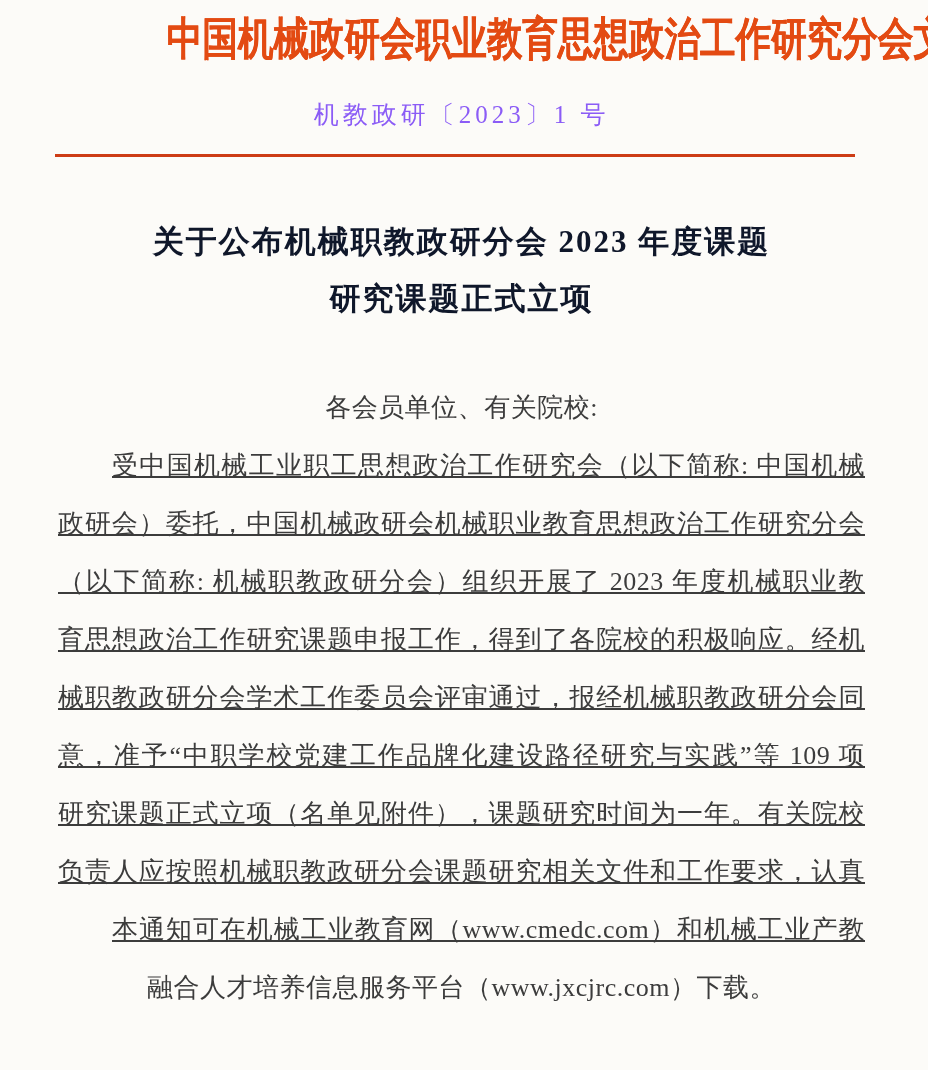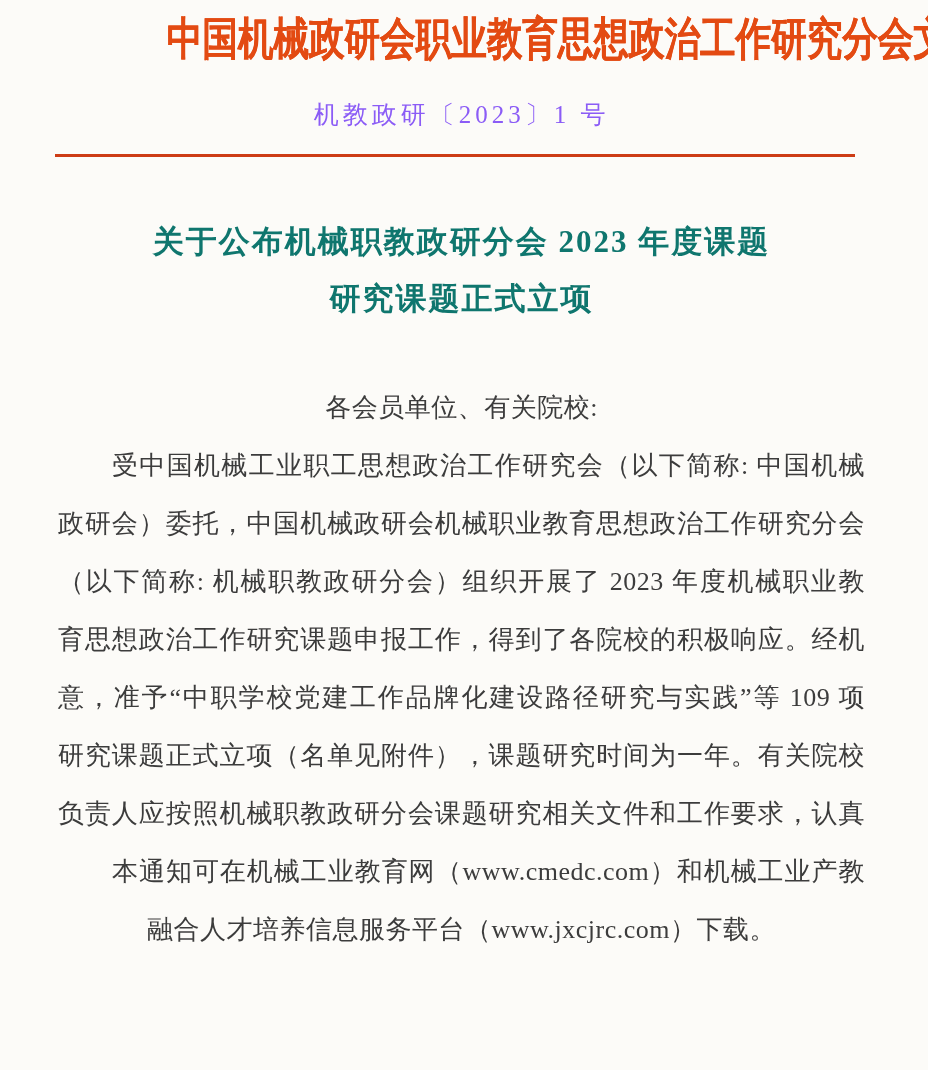--- a/index.html
+++ b/index.html
@@ -52,40 +52,41 @@
     margin-right: 10px;
     height: 3px;
     background: #cd3c16;
   }
   
   .title-block {
     margin-top: 56px;
     text-align: center;
     font-size: 31px;
     font-weight: bold;
-    color: #0f766e;
+    color: #0f172a;
     line-height: 57px;
     letter-spacing: 2px;
   }
   
   .body-block {
     margin-top: 52px;
     font-size: 26px;
     line-height: 58px;
     letter-spacing: 0.5px;
     color: #3c3c3c;
   }
   .line {
     height: 58px;
     text-align: center;
   }
   .line.just {
     text-align: justify;
     text-align-last: justify;
     text-justify: inter-character;
+    text-decoration: underline;
   }
   .line.indent {
     padding-left: 54px;
   }
 </style>
 </head>
 <body>
 
 <div class="page">
 
@@ -101,20 +102,21 @@
     <div>关于公布机械职教政研分会 2023 年度课题</div>
     <div>研究课题正式立项</div>
   </div>
 
   <div class="body-block">
     <div class="line">各会员单位、有关院校:</div>
     <div class="line just indent">受中国机械工业职工思想政治工作研究会（以下简称: 中国机械</div>
     <div class="line just">政研会）委托，中国机械政研会机械职业教育思想政治工作研究分会</div>
     <div class="line just">（以下简称: 机械职教政研分会）组织开展了 2023 年度机械职业教</div>
     <div class="line just">育思想政治工作研究课题申报工作，得到了各院校的积极响应。经机</div>
+    <div class="line just">械职教政研分会学术工作委员会评审通过，报经机械职教政研分会同</div>
     <div class="line just">意，准予“中职学校党建工作品牌化建设路径研究与实践”等 109 项</div>
     <div class="line just">研究课题正式立项（名单见附件），课题研究时间为一年。有关院校</div>
     <div class="line just">负责人应按照机械职教政研分会课题研究相关文件和工作要求，认真</div>
     <div class="line just indent">本通知可在机械工业教育网（www.cmedc.com）和机械工业产教</div>
     <div class="line">融合人才培养信息服务平台（www.jxcjrc.com）下载。</div>
   </div>
 
 </div>
 
 </body></html>

